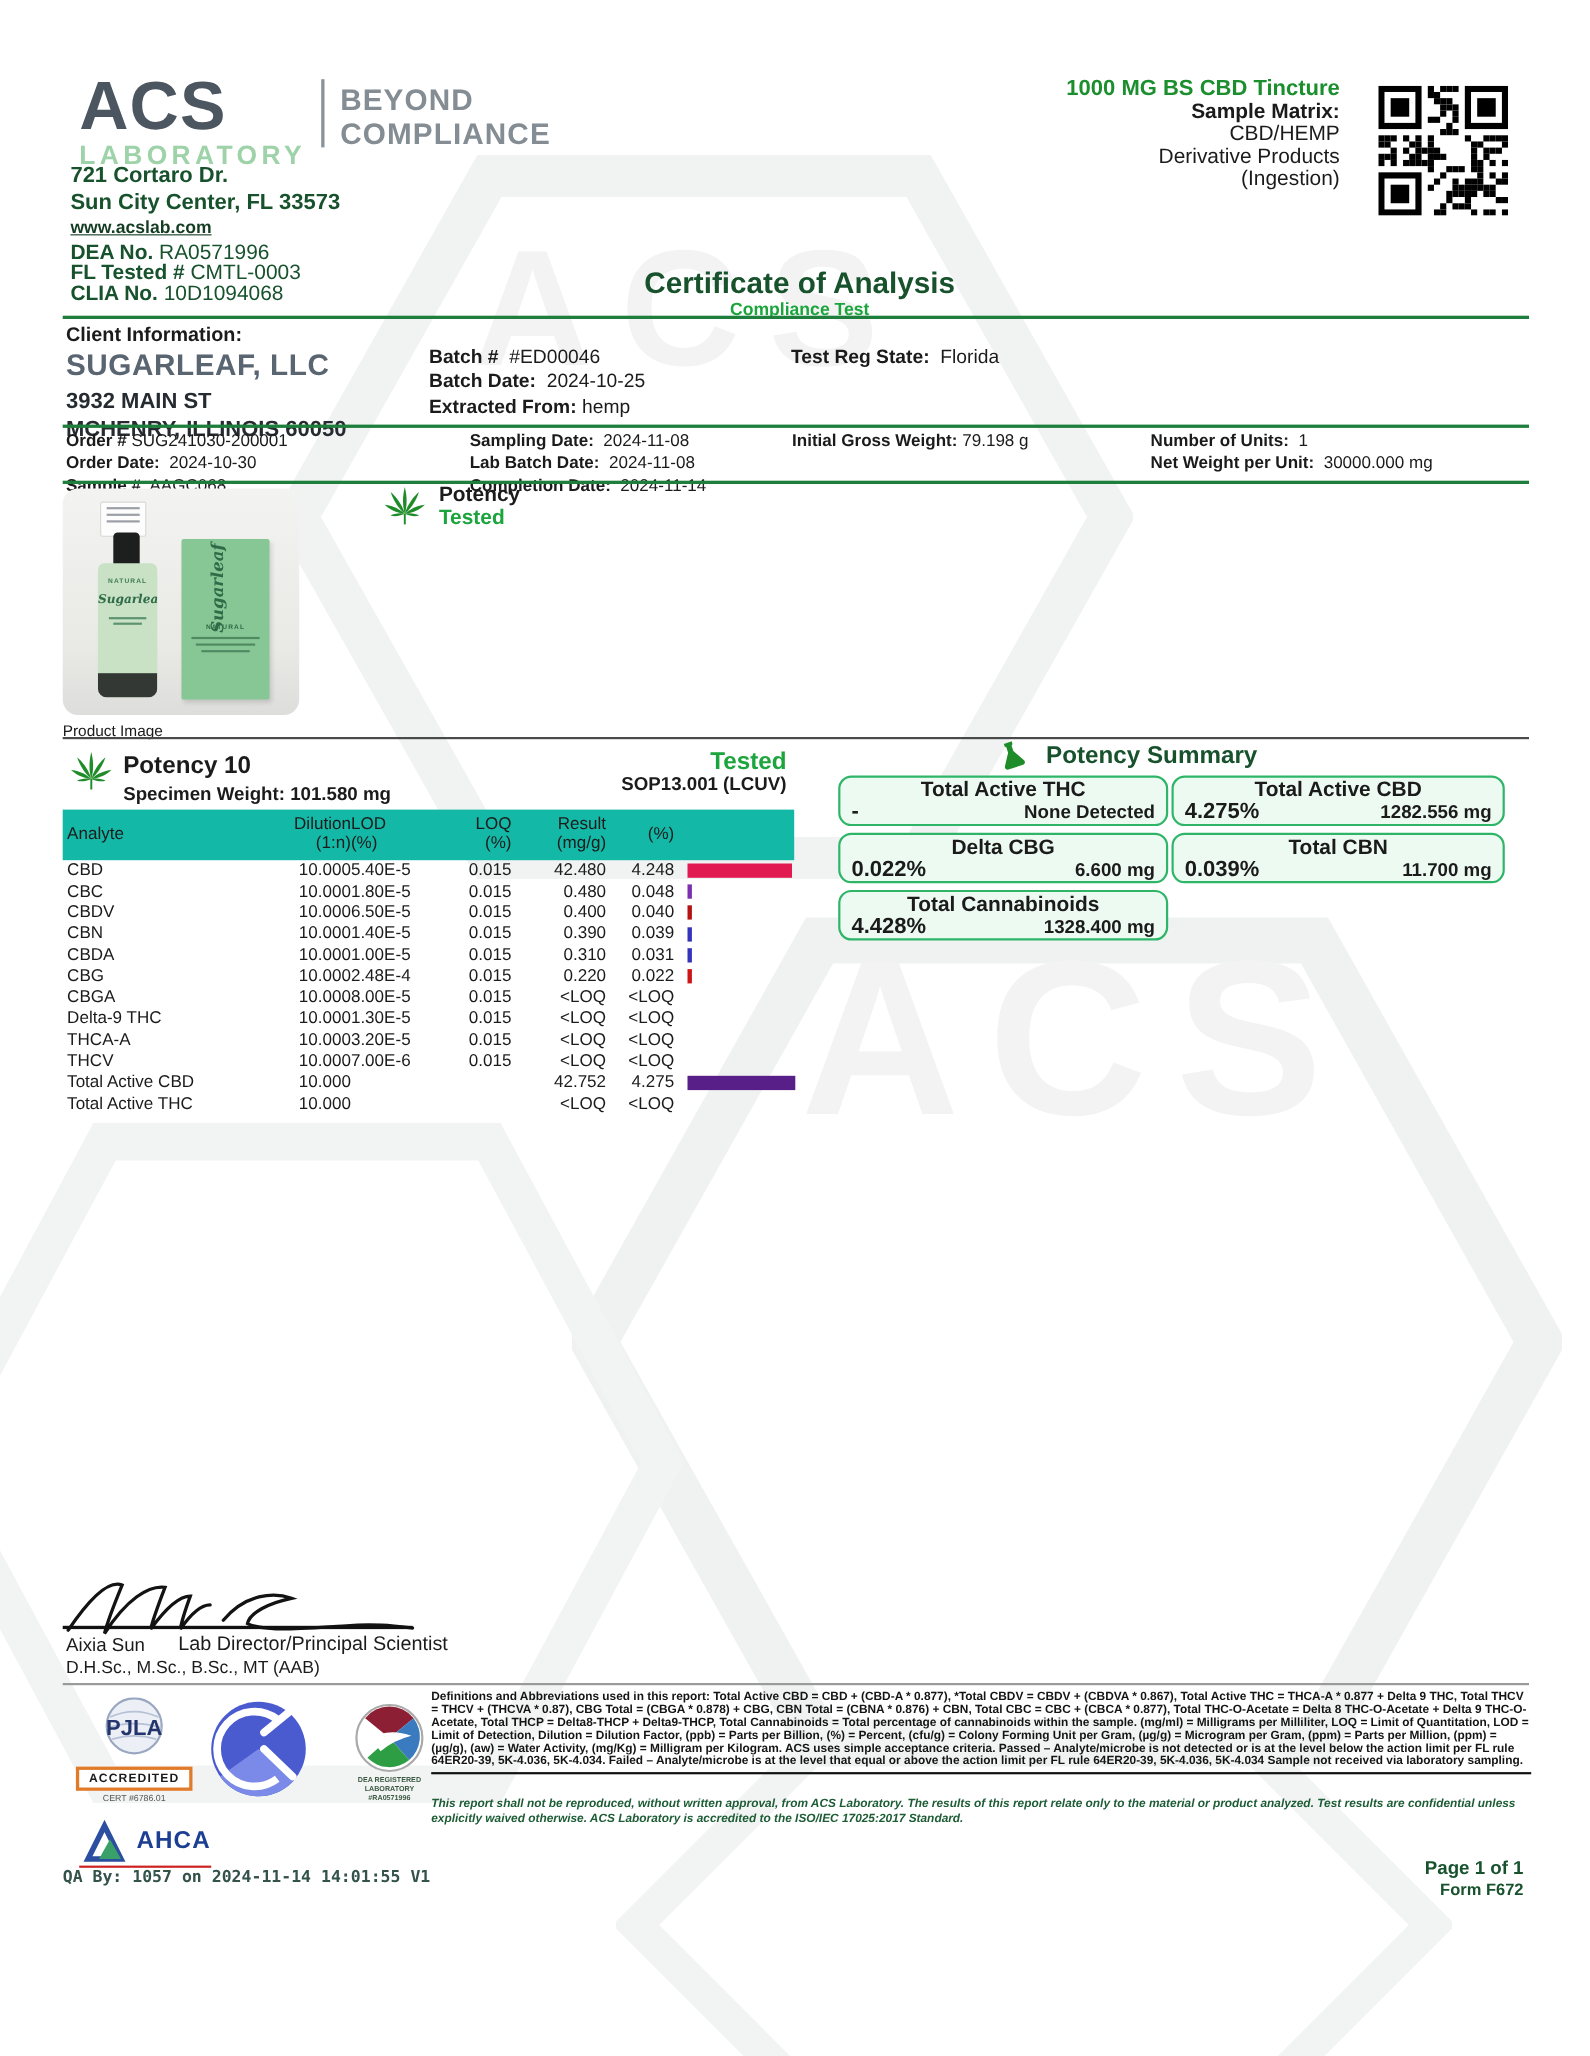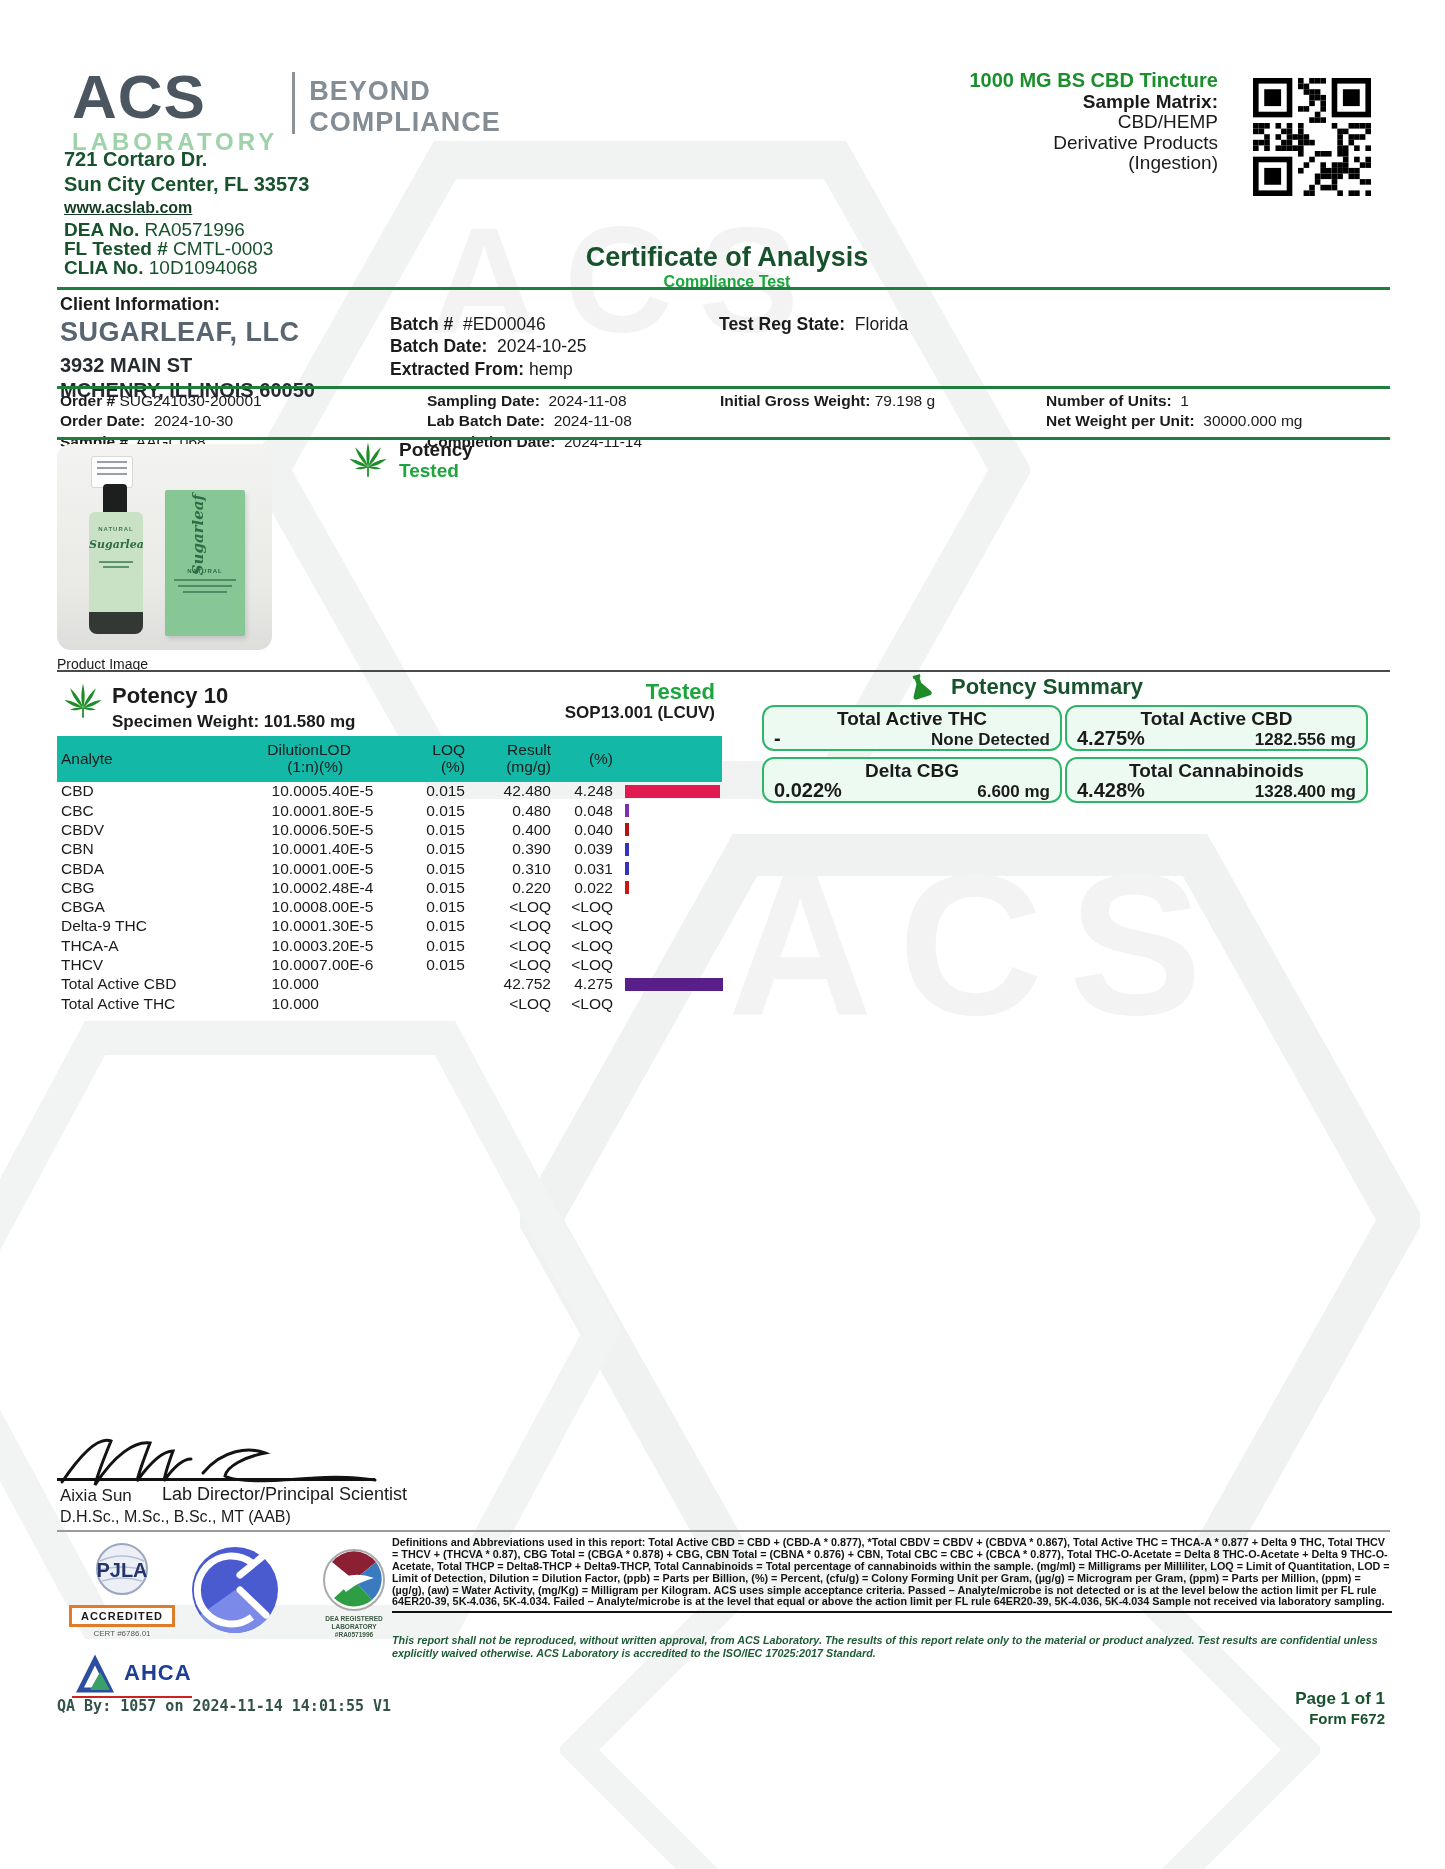--- a/index.html
+++ b/index.html
@@ -568,20 +568,27 @@
         </div>
       </div>
       <div class="sbox" style="border-color: rgb(46, 181, 104);">
         <div class="stitle">Delta CBG</div>
         <div class="srow">
           <span class="sleft">0.022%</span>
           <span class="sright">6.600 mg</span>
         </div>
       </div>
       <div class="sbox" style="border-color: rgb(46, 181, 104);">
+        <div class="stitle">Total CBN</div>
+        <div class="srow">
+          <span class="sleft">0.039%</span>
+          <span class="sright">11.700 mg</span>
+        </div>
+      </div>
+      <div class="sbox" style="border-color: rgb(46, 181, 104);">
         <div class="stitle">Total Cannabinoids</div>
         <div class="srow">
           <span class="sleft">4.428%</span>
           <span class="sright">1328.400 mg</span>
         </div>
       </div>
     </div>
 
   <svg class="abs" style="left:57px;top:1432px;" width="330" height="60" viewBox="0 0 330 60">
     <path d="M5 50 C28 16 44 5 54 9 C47 26 40 45 38 53 C58 22 78 9 93 11 C88 24 82 40 80 49 C93 31 106 19 116 19 C112 30 108 42 107 49 C116 36 126 27 134 27 M146 41 C166 17 192 15 208 21 C188 25 170 34 168 44 C183 52 228 48 258 46 C283 44 300 46 318 48" stroke="#131313" stroke-width="3" fill="none" stroke-linecap="round"></path>

